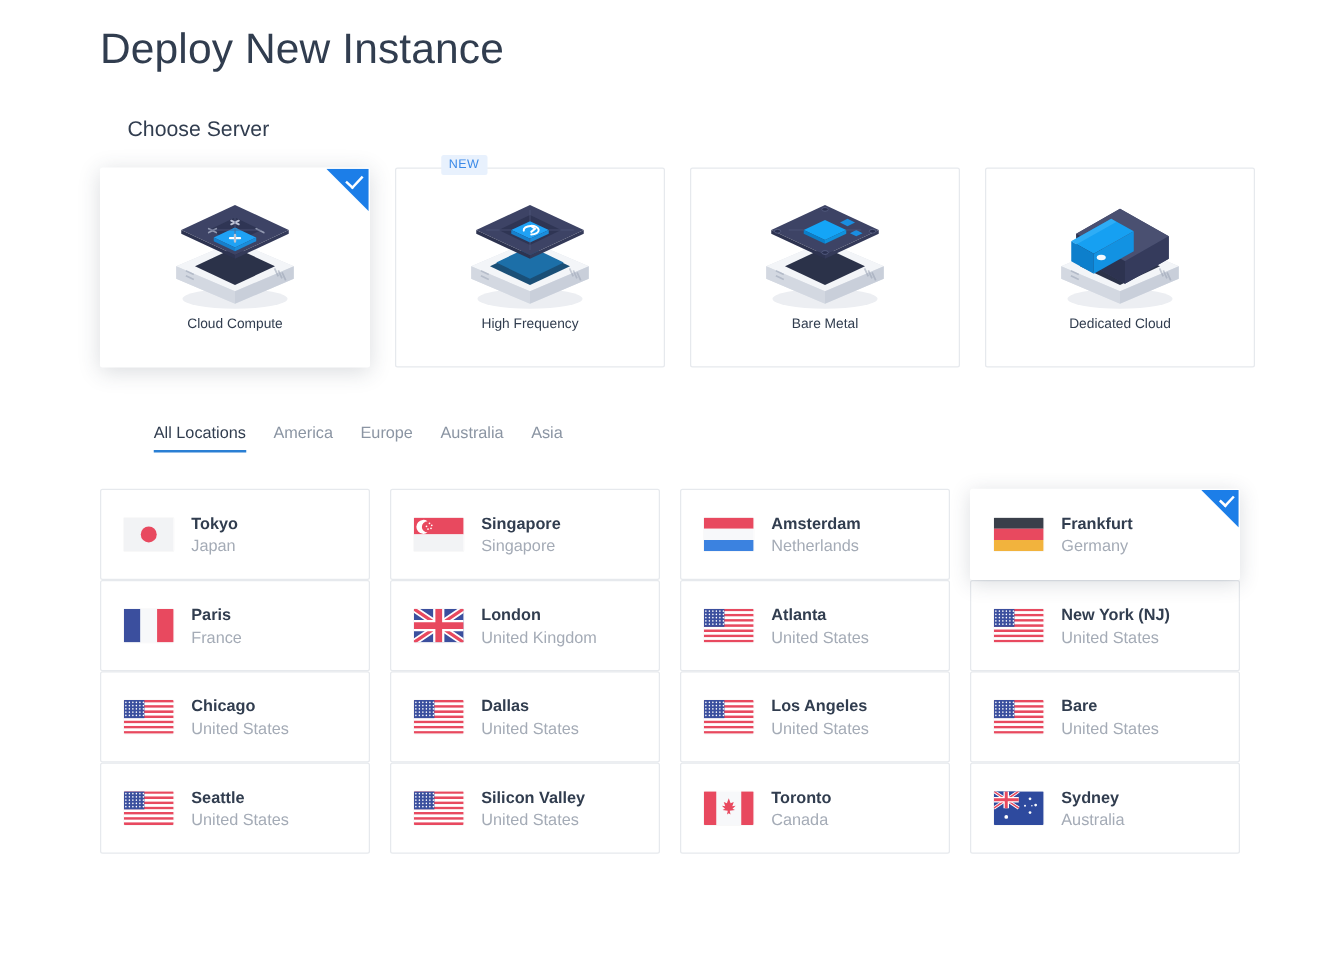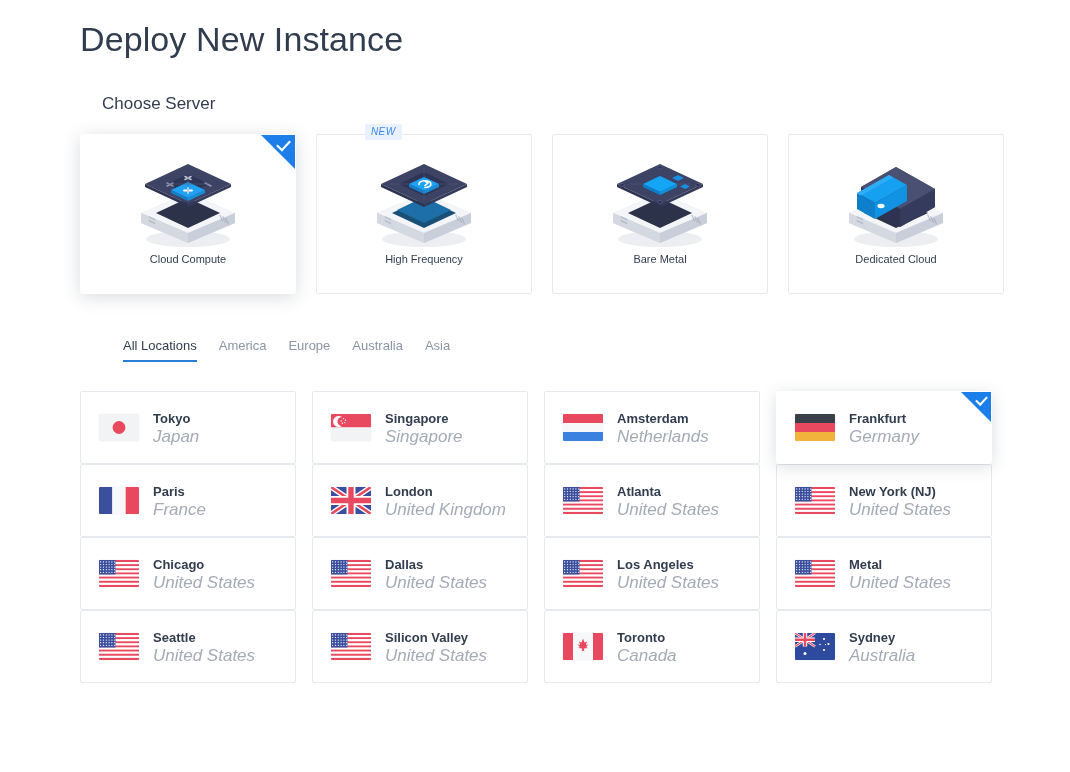--- a/index.html
+++ b/index.html
@@ -80,29 +80,28 @@
   .corner-check .tick {
     position: absolute;
     top: 5px; right: 5px;
     width: 13px; height: 8px;
     border-left: 2px solid #ffffff;
     border-bottom: 2px solid #ffffff;
     transform: rotate(-47deg);
   }
   .new-badge {
     position: absolute;
-    top: -11px; left: 48px;
+    top: -11px; left: 36px;
     background: #e8f1fd;
     color: #3b8ae8;
     font-size: 10px;
     letter-spacing: 0.4px;
     padding: 2px 6px 3px 6px;
     border-radius: 2px;
     font-weight: 400;
-    font-style: italic;
   }
 
   
   .tabs {
     display: flex;
     gap: 22px;
     margin-bottom: 28px;
     border-bottom: 1px solid transparent;
   }
   .tab {
@@ -150,24 +149,23 @@
   }
   .flag svg { width: 100%; height: 100%; display: block; }
   .loc-text { display: flex; flex-direction: column; gap: 2px; }
   .loc-city {
     font-size: 13px;
     font-weight: bold;
     color: #313d4f;
     line-height: 16px;
   }
   .loc-country {
-    font-size: 17px;
+    font-size: 13px;
     color: #a4abb6;
     line-height: 16px;
-    font-style: italic;
   }
   .loc-card .corner-check { width: 30px; height: 30px; }
   .loc-card .corner-check .tri {
     border-top-width: 30px;
     border-left-width: 30px;
   }
   .loc-card .corner-check .tick {
     top: 4px; right: 4px; width: 11px; height: 7px;
   }
 </style>
@@ -758,21 +756,21 @@
             <circle cx="15.7" cy="9.700000000000001" r="0.62" fill="#ffffff"></circle>
             <circle cx="1.7" cy="12.3" r="0.62" fill="#ffffff"></circle>
             <circle cx="4.5" cy="12.3" r="0.62" fill="#ffffff"></circle>
             <circle cx="7.3" cy="12.3" r="0.62" fill="#ffffff"></circle>
             <circle cx="10.099999999999998" cy="12.3" r="0.62" fill="#ffffff"></circle>
             <circle cx="12.899999999999999" cy="12.3" r="0.62" fill="#ffffff"></circle>
             <circle cx="15.7" cy="12.3" r="0.62" fill="#ffffff"></circle>
           </svg>
         </span>
         <span class="loc-text">
-       <span class="loc-city">Metal</span>
+       <span class="loc-city">Bare</span>
        <span class="loc-country">United States</span>
      </span>
       </div>
       <div class="loc-card">
         <span class="flag">
           <svg viewBox="0 0 40 27">
             <rect x="0" y="0" width="40" height="2.076923076923077" fill="#e8495f"></rect>
             <rect x="0" y="2.076923076923077" width="40" height="2.076923076923077" fill="#ffffff"></rect>
             <rect x="0" y="4.153846153846154" width="40" height="2.076923076923077" fill="#e8495f"></rect>
             <rect x="0" y="6.230769230769232" width="40" height="2.076923076923077" fill="#ffffff"></rect>

